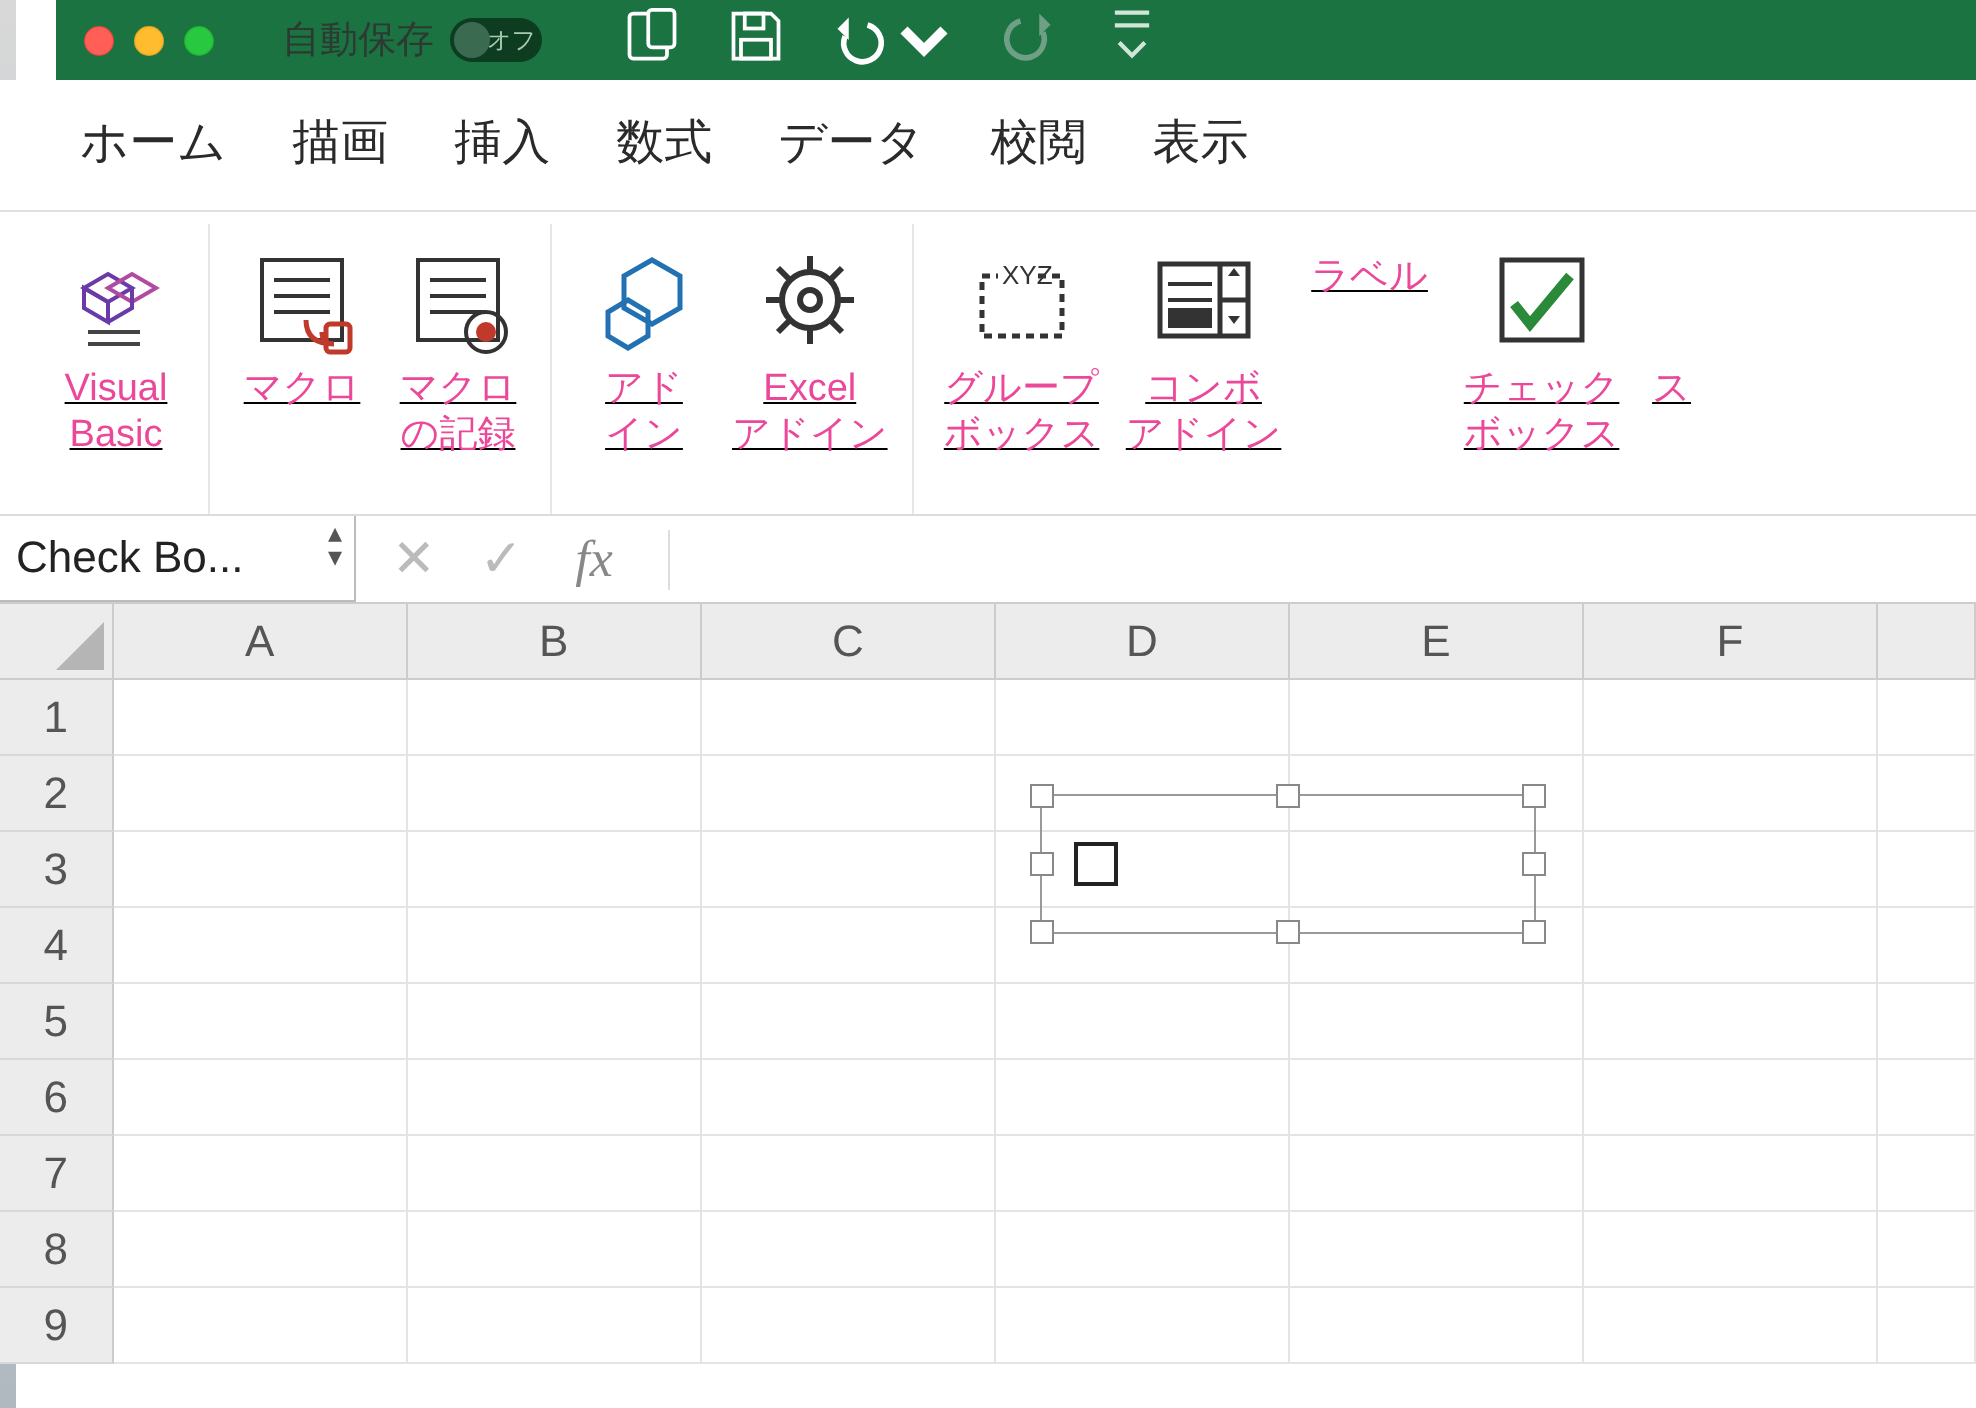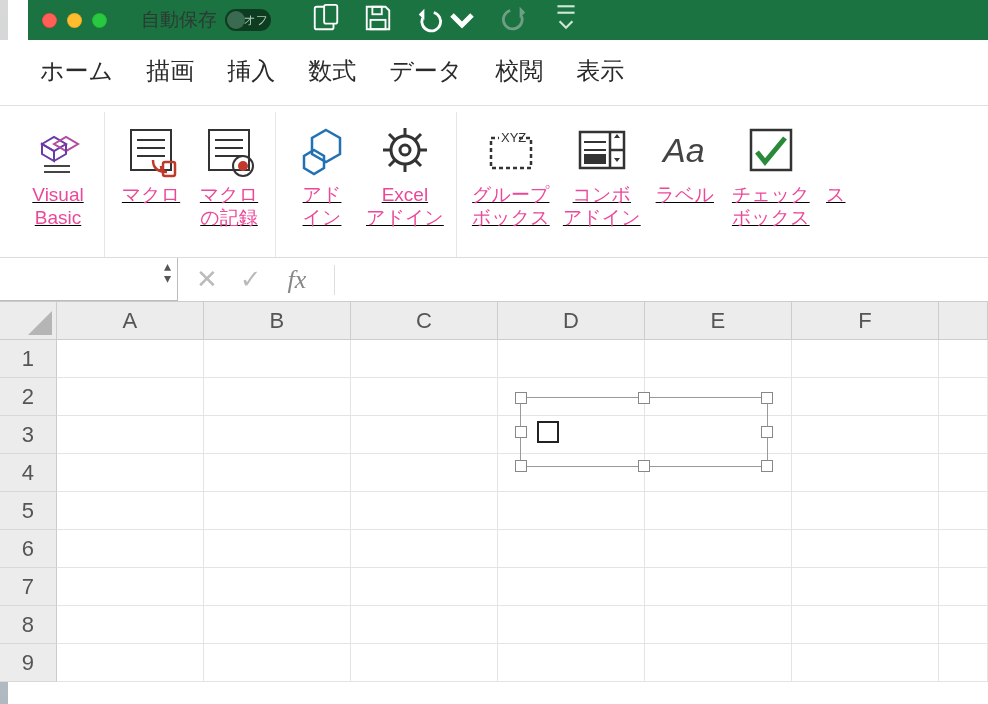--- a/index.html
+++ b/index.html
@@ -237,25 +237,20 @@
             <line x1="10" y1="28" x2="32" y2="28" stroke="#333" stroke-width="2"></line>
             <rect x="10" y="32" width="22" height="10" fill="#333"></rect>
             <path d="M40 16 l3 -4 l3 4 z" fill="#333"></path>
             <path d="M40 36 l3 4 l3 -4 z" fill="#333"></path>
           </svg>
       </div>
       <div class="rlabel">コンボ
 アドイン</div>
     </div>
     <div class="rbtn">
-      <div class="ricon">
-        <svg viewBox="0 0 56 56">
-            <text x="6" y="40" font-size="34" font-style="italic" font-family="Georgia,serif" fill="#444">Aa</text>
-          </svg>
-      </div>
       <div class="rlabel">ラベル</div>
     </div>
     <div class="rbtn" style="min-width:88px">
       <div class="ricon">
         <svg viewBox="0 0 56 56">
             <rect x="8" y="8" width="40" height="40" fill="none" stroke="#333" stroke-width="2.5"></rect>
             <path d="M14 30 l8 10 l20 -24" fill="none" stroke="#2a8a3a" stroke-width="5"></path>
           </svg>
       </div>
       <div class="rlabel">チェック
@@ -263,20 +258,21 @@
     </div>
     <div class="rbtn" style="min-width:30px">
       <div class="ricon" style="width:20px"></div>
       <div class="rlabel">ス</div>
     </div>
   </div>
 </div>
 
 <div class="fbar">
   <div class="namebox">
+    <span>Check Bo...</span>
     <div class="spin">
         <span>▴</span>
         <span>▾</span>
       </div>
   </div>
   <div class="fx-area">
     <span class="fx-btn">✕</span>
     <span class="fx-btn">✓</span>
     <span class="fx-label">fx</span>
     <span class="divider"></span>

